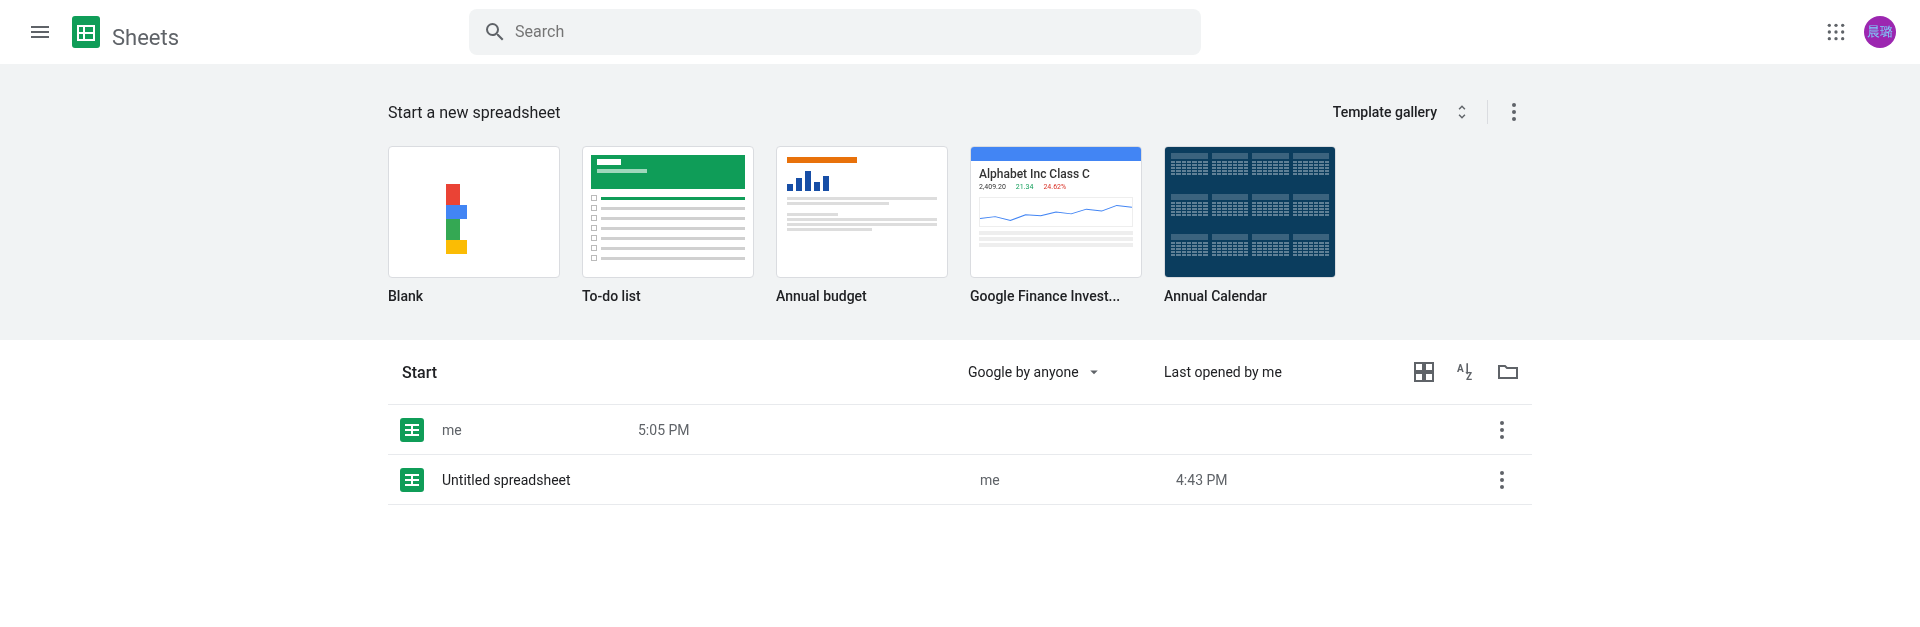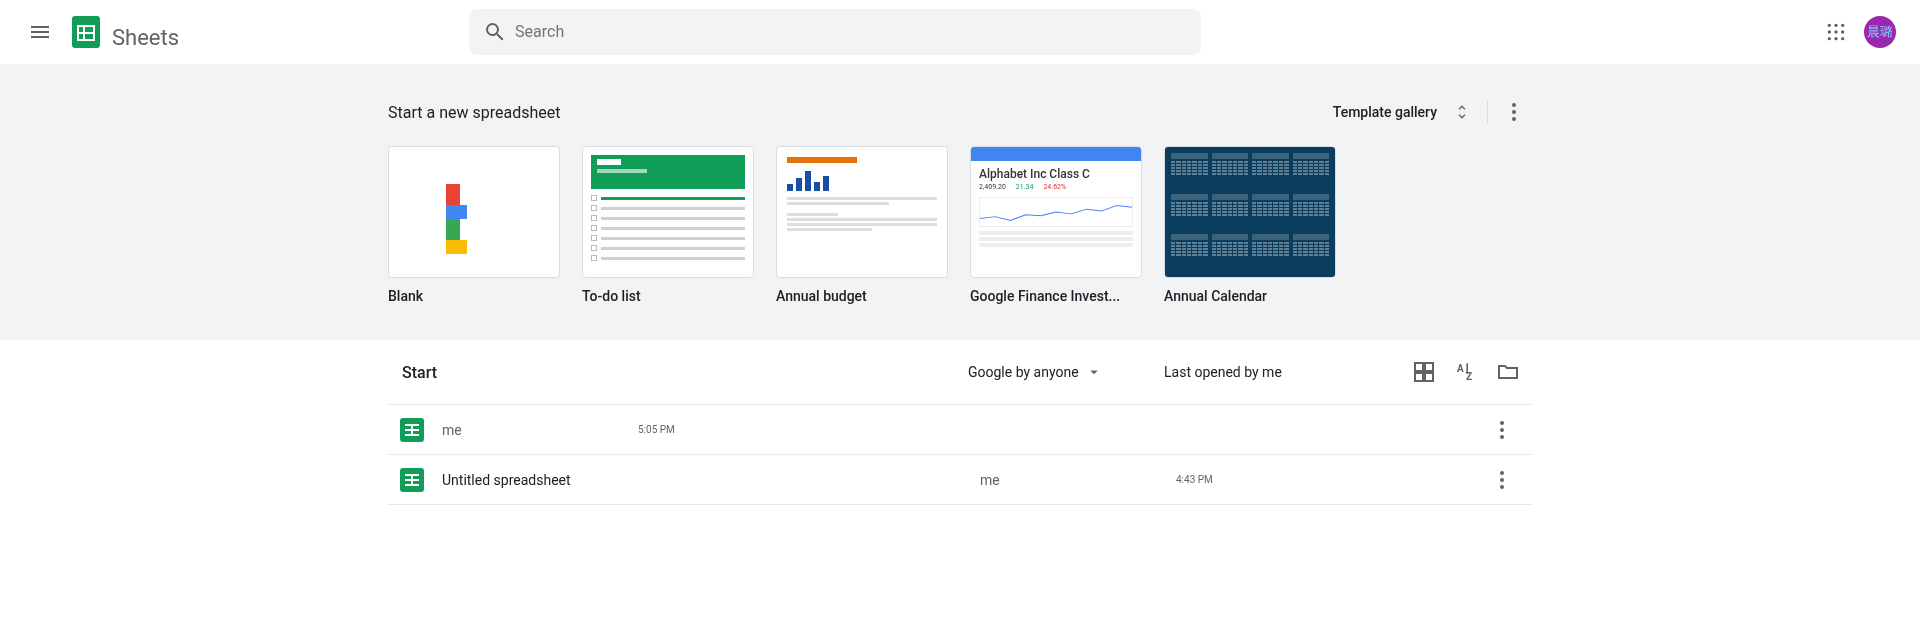--- a/index.html
+++ b/index.html
@@ -95,21 +95,21 @@
 
   .doc-row { display:flex; align-items:center; height:50px; border-bottom:1px solid #e8eaed; padding: 0 12px;}
   .doc-icon { width:24px; height:24px; background:#0f9d58; border-radius:3px; position:relative; margin-right:18px; flex-shrink:0;}
   .doc-icon::after{content:""; position:absolute; left:5px; top:6px; right:5px; bottom:6px;
     background: linear-gradient(#fff,#fff) 0 0/100% 2px no-repeat,
                 linear-gradient(#fff,#fff) 0 5px/100% 2px no-repeat,
                 linear-gradient(#fff,#fff) 0 10px/100% 2px no-repeat,
                 linear-gradient(#fff,#fff) 6px 0/2px 100% no-repeat;}
   .doc-name { font-size:14px; color:#202124; font-weight:400; width: 538px;}
   .doc-owner { font-size:14px; color:#5f6368; width: 196px;}
-  .doc-time { font-size:10px; color:#5f6368; width: 260px;}
+  .doc-time { font-size:14px; color:#5f6368; width: 260px;}
   .doc-more { margin-left:auto; width:36px; height:36px; display:flex; align-items:center; justify-content:center; cursor:pointer; border-radius:50%; color:#5f6368;}
   .docs-top-border { border-top: 1px solid #e8eaed; }
 
   svg { display:block; }
 </style>
 </head>
 <body>
 
 <div class="header">
   <div class="menu-btn">

